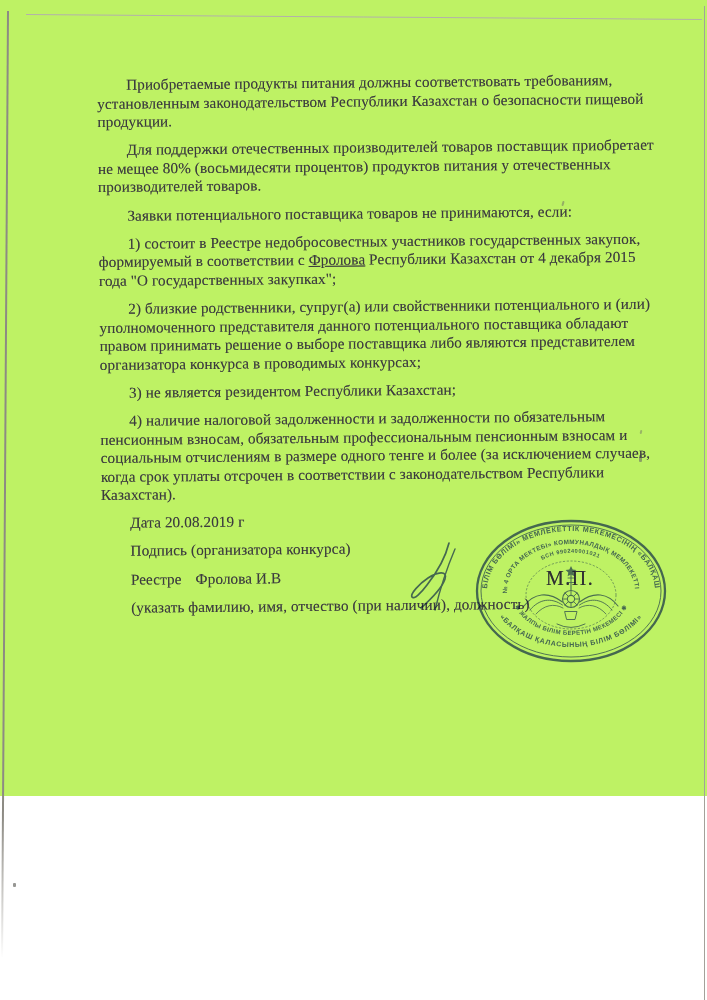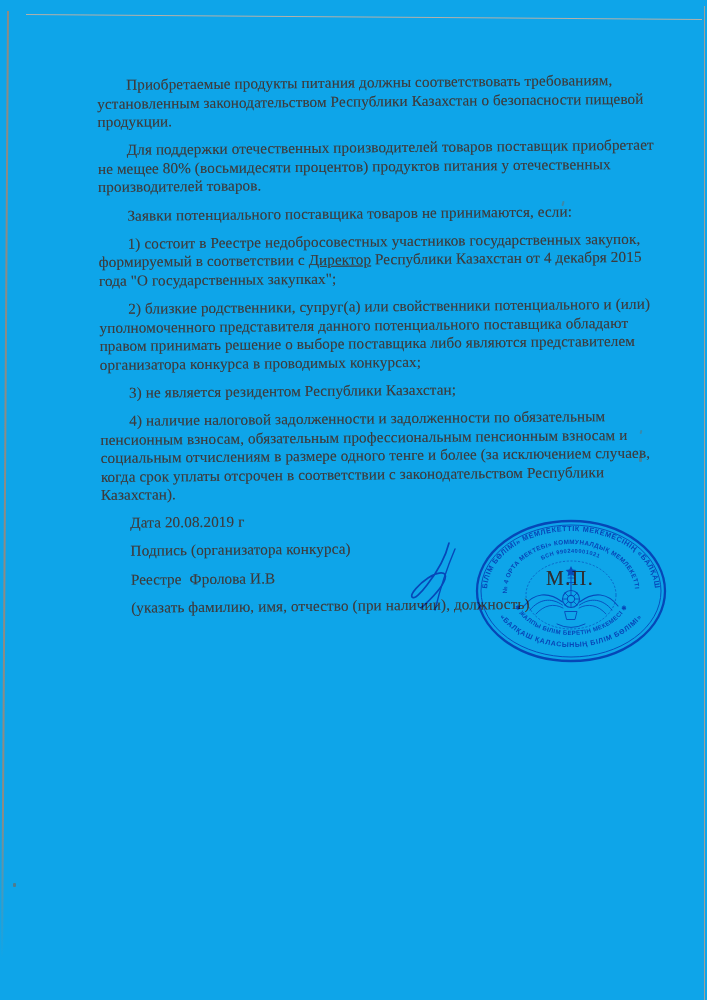--- a/index.html
+++ b/index.html
@@ -1,17 +1,17 @@
 <!DOCTYPE html>
 <html><head>
 <meta charset="utf-8">
 <style>
   html,body{margin:0;padding:0;background:#ffffff;}
   body{width:707px;height:1000px;overflow:hidden;}
-  .page{position:relative;width:707px;height:1000px;background:#0ea5e9;
+  .page{position:relative;width:707px;height:796px;background:#bef264;
         font-family:"Liberation Serif", serif;color:#3c3c3e;text-decoration:underline;}
   
   .edge{position:absolute;background:#a7a59e;}
   .edge-top{left:26px;top:14px;width:676px;height:1px;transform:rotate(0.42deg);
             transform-origin:left center;background:#b3b1aa;}
   .edge-left{left:7px;top:11px;width:2px;height:947px;transform:rotate(0.36deg);
              transform-origin:top center;background:linear-gradient(#8d8b84 85%,rgba(141,139,132,0));}
   .edge-right{left:704px;top:6px;width:1px;height:994px;background:#a3a19a;}
   
   .speck{position:absolute;background:#6b6b66;border-radius:1px;}
@@ -23,21 +23,21 @@
   .content{position:absolute;left:97px;top:76px;width:566px;
            transform:rotate(-0.55deg);transform-origin:0 0;
            font-size:15.2px;line-height:18.6px;letter-spacing:.1px;
            text-shadow:0 0 .45px rgba(70,70,72,.55);z-index:1;}
   .content p{margin:0 0 9.5px;text-indent:29px;}
   .u{text-decoration:underline;}
   p.date-line{margin-top:3px;}
   p.sign-caption{margin-top:8px;}
   p.director-line{margin-top:2px;}
   p.note-line{margin-top:7px;}
-  .name-gap{margin-left:8px;}
+  .name-gap{margin-left:14px;}
   
   .mp{position:absolute;left:546px;top:567px;font-size:20px;letter-spacing:1.5px;
       color:#2f2f32;z-index:2;text-shadow:0 0 .4px rgba(47,47,50,.6);}
   
   .stamp{position:absolute;left:472px;top:517px;width:198px;height:148px;z-index:3;
          mix-blend-mode:multiply;opacity:.92;filter:blur(.3px);}
   
   .signature{position:absolute;left:397px;top:537px;width:100px;height:86px;z-index:4;
              mix-blend-mode:multiply;opacity:.9;}
 </style>
@@ -52,21 +52,21 @@
 
   <div class="speck s1"></div>
   <div class="speck s2"></div>
   <div class="speck s3"></div>
   <div class="speck s4"></div>
 
   <div class="content">
     <p>Приобретаемые продукты питания должны соответствовать требованиям, установленным законодательством Республики Казахстан о безопасности пищевой продукции.</p>
     <p>Для поддержки отечественных производителей товаров поставщик приобретает не мещее 80% (восьмидесяти процентов) продуктов питания у отечественных производителей товаров.</p>
     <p>Заявки потенциального поставщика товаров не принимаются, если:</p>
-    <p><span>1) состоит в Реестре недобросовестных участников государственных закупок, формируемый в соответствии с </span><span class="u">Директор</span><span> Республики Казахстан от 4 декабря 2015 года "О государственных закупках";</span></p>
+    <p><span>1) состоит в Реестре недобросовестных участников государственных закупок, формируемый в соответствии с </span><span class="u">Фролова</span><span> Республики Казахстан от 4 декабря 2015 года "О государственных закупках";</span></p>
     <p>2) близкие родственники, супруг(а) или свойственники потенциального и (или) уполномоченного представителя данного потенциального поставщика обладают правом принимать решение о выборе поставщика либо являются представителем организатора конкурса в проводимых конкурсах;</p>
     <p>3) не является резидентом Республики Казахстан;</p>
     <p>4) наличие налоговой задолженности и задолженности по обязательным пенсионным взносам, обязательным профессиональным пенсионным взносам и социальным отчислениям в размере одного тенге и более (за исключением случаев, когда срок уплаты отсрочен в соответствии с законодательством Республики Казахстан).</p>
     <p class="date-line">Дата 20.08.2019 г</p>
     <p class="sign-caption">Подпись (организатора конкурса)</p>
     <p class="director-line"><span>Реестре</span><span class="name-gap">Фролова И.В</span></p>
     <p class="note-line">(указать фамилию, имя, отчество (при наличии), должность)</p>
   </div>
 
   <div class="mp">М.П.</div>

